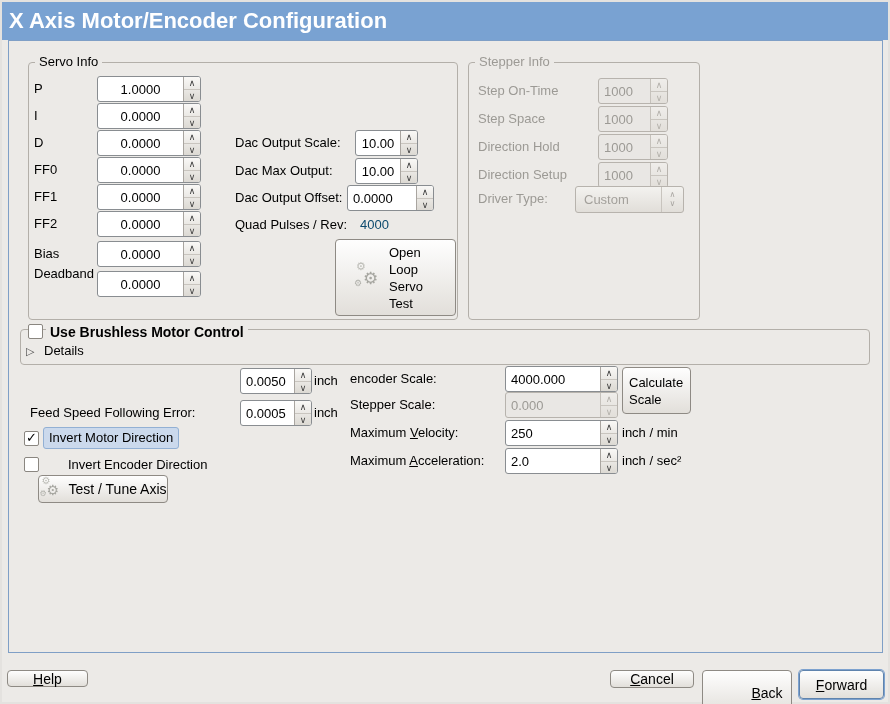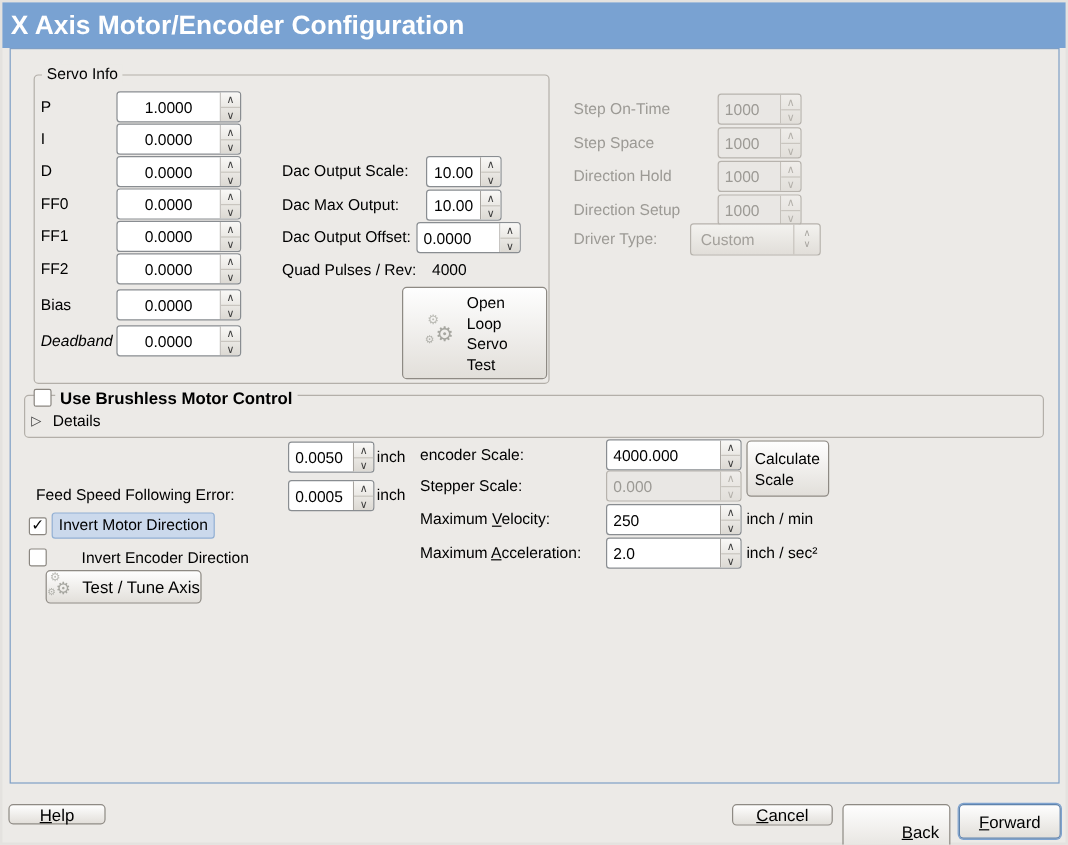--- a/index.html
+++ b/index.html
@@ -54,21 +54,21 @@
   .gears .g2{position:absolute;top:6px;left:9px;font-size:17px;color:#a6a6a0;}
   .gears .g3{position:absolute;top:16px;left:0;font-size:9px;color:#b1b1ab;}
   
   .cb{position:absolute;width:15px;height:15px;background:#fff;border:1px solid #8a8680;border-radius:2px;
       box-sizing:border-box;font-size:13px;line-height:12px;text-align:center;color:#000;}
   .hl{position:absolute;background:#cbd9ec;border:1px solid #92b0d4;border-radius:3px;
       font-size:13px;line-height:20px;padding:0 5px;white-space:nowrap;}
   .exp-tri{position:absolute;font-size:11px;color:#444;line-height:16px;}
   .bold-lbl{position:absolute;font-size:14px;font-weight:bold;line-height:16px;background:#eceae7;
             padding:0 4px;white-space:nowrap;}
-  .static-val{position:absolute;font-size:13px;line-height:26px;color:#000000;}
+  .static-val{position:absolute;font-size:13px;line-height:26px;color:#0c4a6e;}
 </style>
 </head>
 <body>
 
 <div id="win">
 
   <div class="titlebar">X Axis Motor/Encoder Configuration</div>
   <div class="content-frame"></div>
 
   <div class="frame" style="left:28px;top:62px;width:428px;height:256px;">
@@ -131,21 +131,21 @@
 
   <span class="lbl" style="left:34px;top:241px;">Bias</span>
   <div class="spin" style="left:97px;top:241px;width:104px;">
     <input class="center" value="0.0000" style="">
     <span class="btns">
         <span class="sb up">∧</span>
         <span class="sb dn">∨</span>
       </span>
   </div>
 
-  <span class="lbl" style="left:34px;top:271px;font-style:italic;">Deadband</span>
+  <span class="lbl" style="left:34px;top:261px;">Deadband</span>
   <div class="spin" style="left:97px;top:271px;width:104px;">
     <input class="center" value="0.0000" style="">
     <span class="btns">
         <span class="sb up">∧</span>
         <span class="sb dn">∨</span>
       </span>
   </div>
 
   <span class="lbl" style="left:235px;top:130px;">Dac Output Scale:</span>
   <div class="spin" style="left:355px;top:130px;width:63px;">
@@ -179,20 +179,23 @@
 
   <div class="btn" style="left:335px;top:239px;width:121px;height:77px;gap:5px;font-size:13px;">
     <span class="gears">
       <span class="g1">⚙</span>
       <span class="g2">⚙</span>
       <span class="g3">⚙</span>
     </span>
     <span style="width:48px;line-height:17px;text-align:left;">Open Loop Servo Test</span>
   </div>
 
+  <div class="frame" style="left:468px;top:62px;width:230px;height:256px;">
+    <span class="legend dis">Stepper Info</span>
+  </div>
 
   <span class="lbl dis" style="left:478px;top:78px;">Step On-Time</span>
   <div class="spin dis" style="left:598px;top:78px;width:70px;">
     <input value="1000" style="">
     <span class="btns">
         <span class="sb up">∧</span>
         <span class="sb dn">∨</span>
       </span>
   </div>
 

